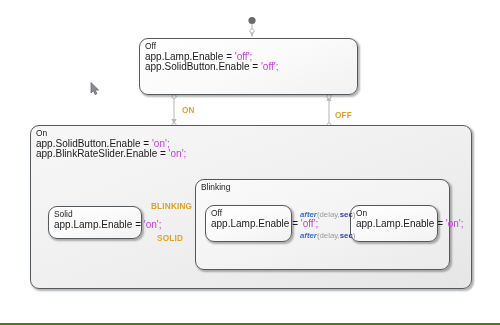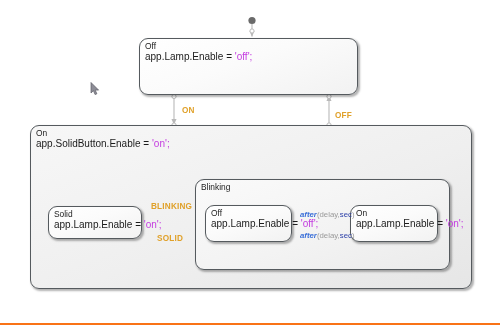--- a/index.html
+++ b/index.html
@@ -7,21 +7,21 @@
     padding: 0;
     background: #ffffff;
   }
   #canvas {
     position: relative;
     width: 500px;
     height: 325px;
     background: #ffffff;
     overflow: hidden;
     font-family: "Liberation Sans", sans-serif;
-    border-bottom: 2px solid #f97316;
+    border-bottom: 2px solid #4d7c0f;
     box-sizing: border-box;
     padding-left: 8px;
   }
   .state {
     position: absolute;
     box-sizing: border-box;
     border: 1.4px solid #555a5e;
     border-radius: 9px;
     box-shadow: 1.5px 1.5px 2px rgba(0,0,0,0.30);
   }
@@ -61,21 +61,21 @@
     white-space: nowrap;
     letter-spacing: 0.2px;
   }
   .ev-label {
     position: absolute;
     font-size: 7.8px;
     white-space: nowrap;
     color: #9a9a9a;
   }
   .ev-label .kw { color: #3a6fd8; font-weight: bold; font-style: italic; }
-  .ev-label .sec { color: #2b3fa8; font-weight: normal; }
+  .ev-label .sec { color: #2b3fa8; font-weight: bold; }
   svg.wires {
     position: absolute;
     left: 0; top: 0;
     width: 500px;
     height: 325px;
     pointer-events: none;
     overflow: visible;
   }
   .wire { stroke: #b9b9b9; stroke-width: 1.1px; fill: none; }
   .dot-src { fill: #6a6a6a; }
@@ -159,27 +159,29 @@
       <line class="wire" x1="351" y1="229.5" x2="291.5" y2="229.5" marker-end="url(#ah)"></line>
       <circle class="ring" cx="350" cy="229.5" r="2"></circle>
       <circle class="ring" cx="291" cy="229.5" r="2"></circle>
     </g>
   </svg>
 
   <div class="state leaf" style="left:139px; top:38px; width:219px; height:57px;">
     <div class="label-block">
       <span class="st-name">Off</span>
       <span class="act"><span>app.Lamp.Enable = </span><span class="lit">'off';</span></span>
+      <span class="act"><span>app.SolidButton.Enable = </span><span class="lit">'off';</span></span>
     </div>
   </div>
 
   <div class="state super" style="left:30px; top:125px; width:442px; height:164px;">
     <div class="label-block">
       <span class="st-name">On</span>
       <span class="act"><span>app.SolidButton.Enable = </span><span class="lit">'on';</span></span>
+      <span class="act"><span>app.BlinkRateSlider.Enable = </span><span class="lit">'on';</span></span>
     </div>
   </div>
 
   <div class="state leaf" style="left:48px; top:206px; width:94px; height:33px;">
     <div class="label-block">
       <span class="st-name">Solid</span>
       <span class="act"><span>app.Lamp.Enable = </span><span class="lit">'on';</span></span>
     </div>
   </div>
 

